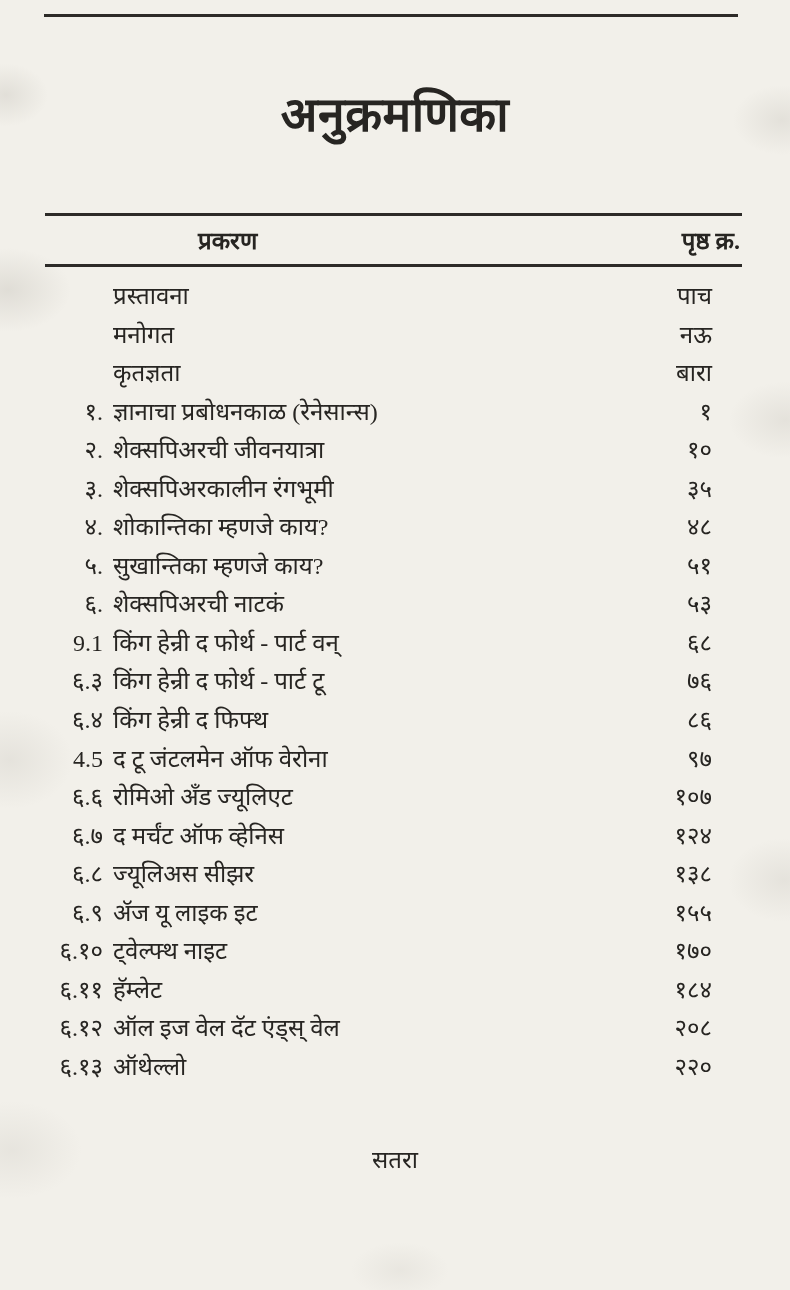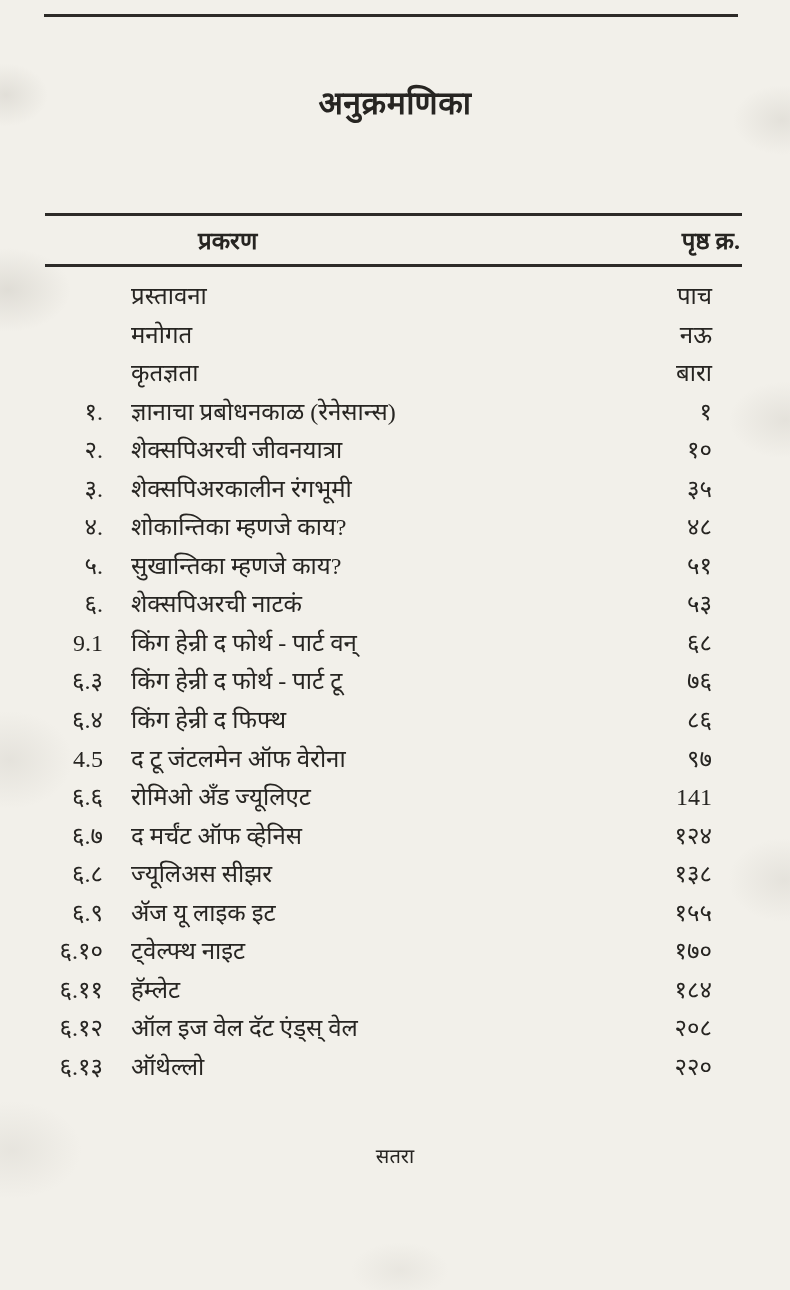--- a/index.html
+++ b/index.html
@@ -15,39 +15,39 @@
       radial-gradient(ellipse 80px 55px at 785px 420px, rgba(150,145,135,.15), transparent 70%),
       radial-gradient(ellipse 90px 70px at 10px 760px, rgba(150,145,135,.14), transparent 70%),
       radial-gradient(ellipse 80px 60px at 784px 880px, rgba(150,145,135,.14), transparent 70%),
       radial-gradient(ellipse 100px 70px at 12px 1150px, rgba(150,145,135,.12), transparent 70%),
       radial-gradient(ellipse 70px 40px at 400px 1270px, rgba(150,145,135,.10), transparent 70%);
   }
   .rule{background:#2d2b28;}
   .top-rule{position:absolute;left:44px;top:14px;width:694px;height:3px;}
   .page-title{
     position:absolute;left:0;top:80px;width:100%;
-    text-align:center;font-size:32px;font-weight:bold;letter-spacing:.5px;
+    text-align:center;font-size:48px;font-weight:bold;letter-spacing:.5px;
   }
   .header-band{position:absolute;left:45px;top:213px;width:697px;}
   .header-band .band-rule{height:3px;background:#2d2b28;}
   .header-row{
     display:flex;justify-content:space-between;align-items:flex-end;
     padding:7px 2px 8px 153px;font-size:24px;font-weight:bold;
   }
   .toc{position:absolute;left:45px;top:278px;width:697px;}
   .toc-row{
     display:flex;align-items:baseline;height:38.55px;
     font-size:24px;padding-right:30px;box-sizing:border-box;
   }
   .toc-num{width:58px;flex:none;text-align:right;white-space:pre;}
-  .toc-title{flex:1;margin-left:28px;}
+  .toc-title{flex:1;margin-left:10px;}
   .toc-page{flex:none;text-align:right;}
   .page-footer{
     position:absolute;left:0;top:1142px;width:100%;
-    text-align:center;font-size:20px;
+    text-align:center;font-size:24px;
   }
 </style>
 </head>
 <body>
 
 <div>
 
   <div class="rule top-rule"></div>
 
   <div class="page-title">अनुक्रमणिका</div>
@@ -123,21 +123,21 @@
         <span class="toc-page">८६</span>
       </div>
       <div class="toc-row">
         <span class="toc-num">4.5</span>
         <span class="toc-title">द टू जंटलमेन ऑफ वेरोना</span>
         <span class="toc-page">९७</span>
       </div>
       <div class="toc-row">
         <span class="toc-num">६.६</span>
         <span class="toc-title">रोमिओ अँड ज्यूलिएट</span>
-        <span class="toc-page">141</span>
+        <span class="toc-page">१०७</span>
       </div>
       <div class="toc-row">
         <span class="toc-num">६.७</span>
         <span class="toc-title">द मर्चंट ऑफ व्हेनिस</span>
         <span class="toc-page">१२४</span>
       </div>
       <div class="toc-row">
         <span class="toc-num">६.८</span>
         <span class="toc-title">ज्यूलिअस सीझर</span>
         <span class="toc-page">१३८</span>

